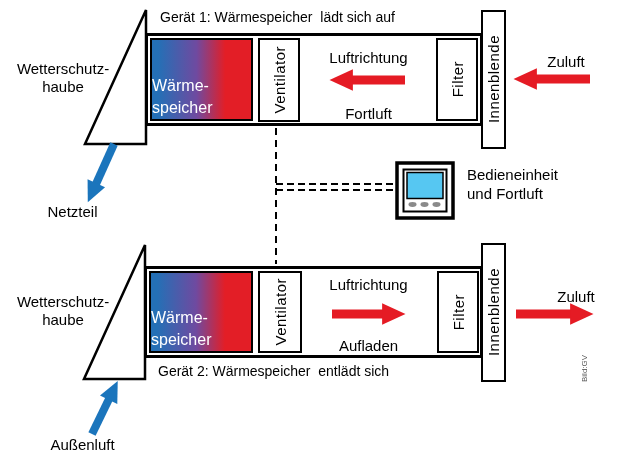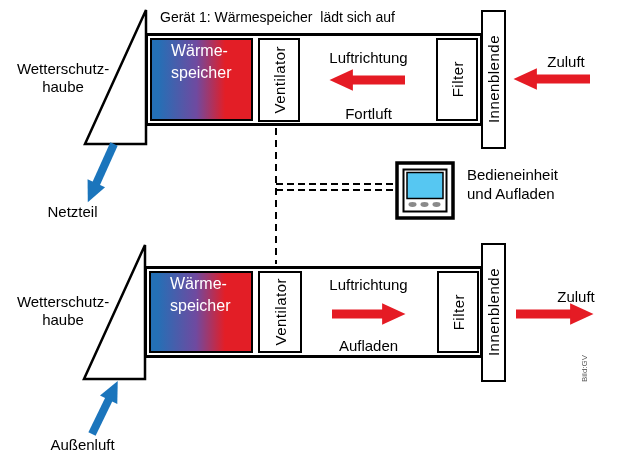--- a/index.html
+++ b/index.html
@@ -15,22 +15,22 @@
   .title{font-size:14px;line-height:19px;}
   .vbox{
     position:absolute;z-index:2;background:#fff;border:2px solid #000;
     display:flex;align-items:center;justify-content:center;box-sizing:border-box;
   }
   .vbox .vtxt{writing-mode:vertical-rl;transform:rotate(180deg);font-size:15px;letter-spacing:0.5px;}
   .panelbox{border-width:2.5px;}
   .heat{
     position:absolute;z-index:2;box-sizing:border-box;border:2px solid #000;
     background:linear-gradient(90deg,var(--gblue) 0%,var(--gblue) 6%,var(--gpurple) 45%,var(--gred) 74%,var(--gred) 100%);
-    color:#fff;display:flex;flex-direction:column;justify-content:flex-start;
-    font-size:16px;line-height:22px;padding-left:19px;
+    color:#fff;display:flex;flex-direction:column;justify-content:flex-end;
+    font-size:16px;line-height:22px;padding-left:0;
   }
   .credit{
     position:absolute;z-index:2;left:580px;top:348px;height:34px;
     font-size:8px;color:#555;writing-mode:vertical-rl;transform:rotate(180deg);
   }
 </style>
 </head>
 <body>
 
 <div class="stage" style="--gblue: #2470b6; --gpurple: #6f4aa0; --gred: #e31e26;">
@@ -118,21 +118,21 @@
 
   <div class="vbox panelbox" style="left:481px;top:10px;width:25px;height:139px;">
     <span class="vtxt">Innenblende</span>
   </div>
 
   <div class="lbl ctr" style="left:536px;top:53px;width:60px;">Zuluft</div>
 
   <div class="lbl ctr" style="left:30px;top:203px;width:85px;">Netzteil</div>
 
   <div class="lbl pre" style="left:467px;top:165px;line-height:19px;">Bedieneinheit
-und Aufladen</div>
+und Fortluft</div>
 
   <div class="lbl pre ctr" style="left:8px;top:293px;width:110px;">Wetterschutz-
 haube</div>
 
   <div class="heat" style="left:149px;top:271px;width:104px;height:82px;">
     <span class="pre">Wärme-
 speicher</span>
   </div>
 
   <div class="vbox" style="left:258px;top:271px;width:44px;height:82px;">
@@ -145,18 +145,19 @@
   <div class="vbox" style="left:437px;top:271px;width:42px;height:82px;">
     <span class="vtxt">Filter</span>
   </div>
 
   <div class="vbox panelbox" style="left:481px;top:243px;width:25px;height:139px;">
     <span class="vtxt">Innenblende</span>
   </div>
 
   <div class="lbl ctr" style="left:506px;top:288px;width:60px;padding-left:40px;">Zuluft</div>
 
+  <div class="lbl title keepspace" style="left:158px;top:362px;">Gerät 2: Wärmespeicher  entlädt sich</div>
 
   <div class="lbl ctr" style="left:40px;top:436px;width:85px;">Außenluft</div>
 
   <div class="credit">Bild:GV</div>
 
 </div>
 
 </body></html>

